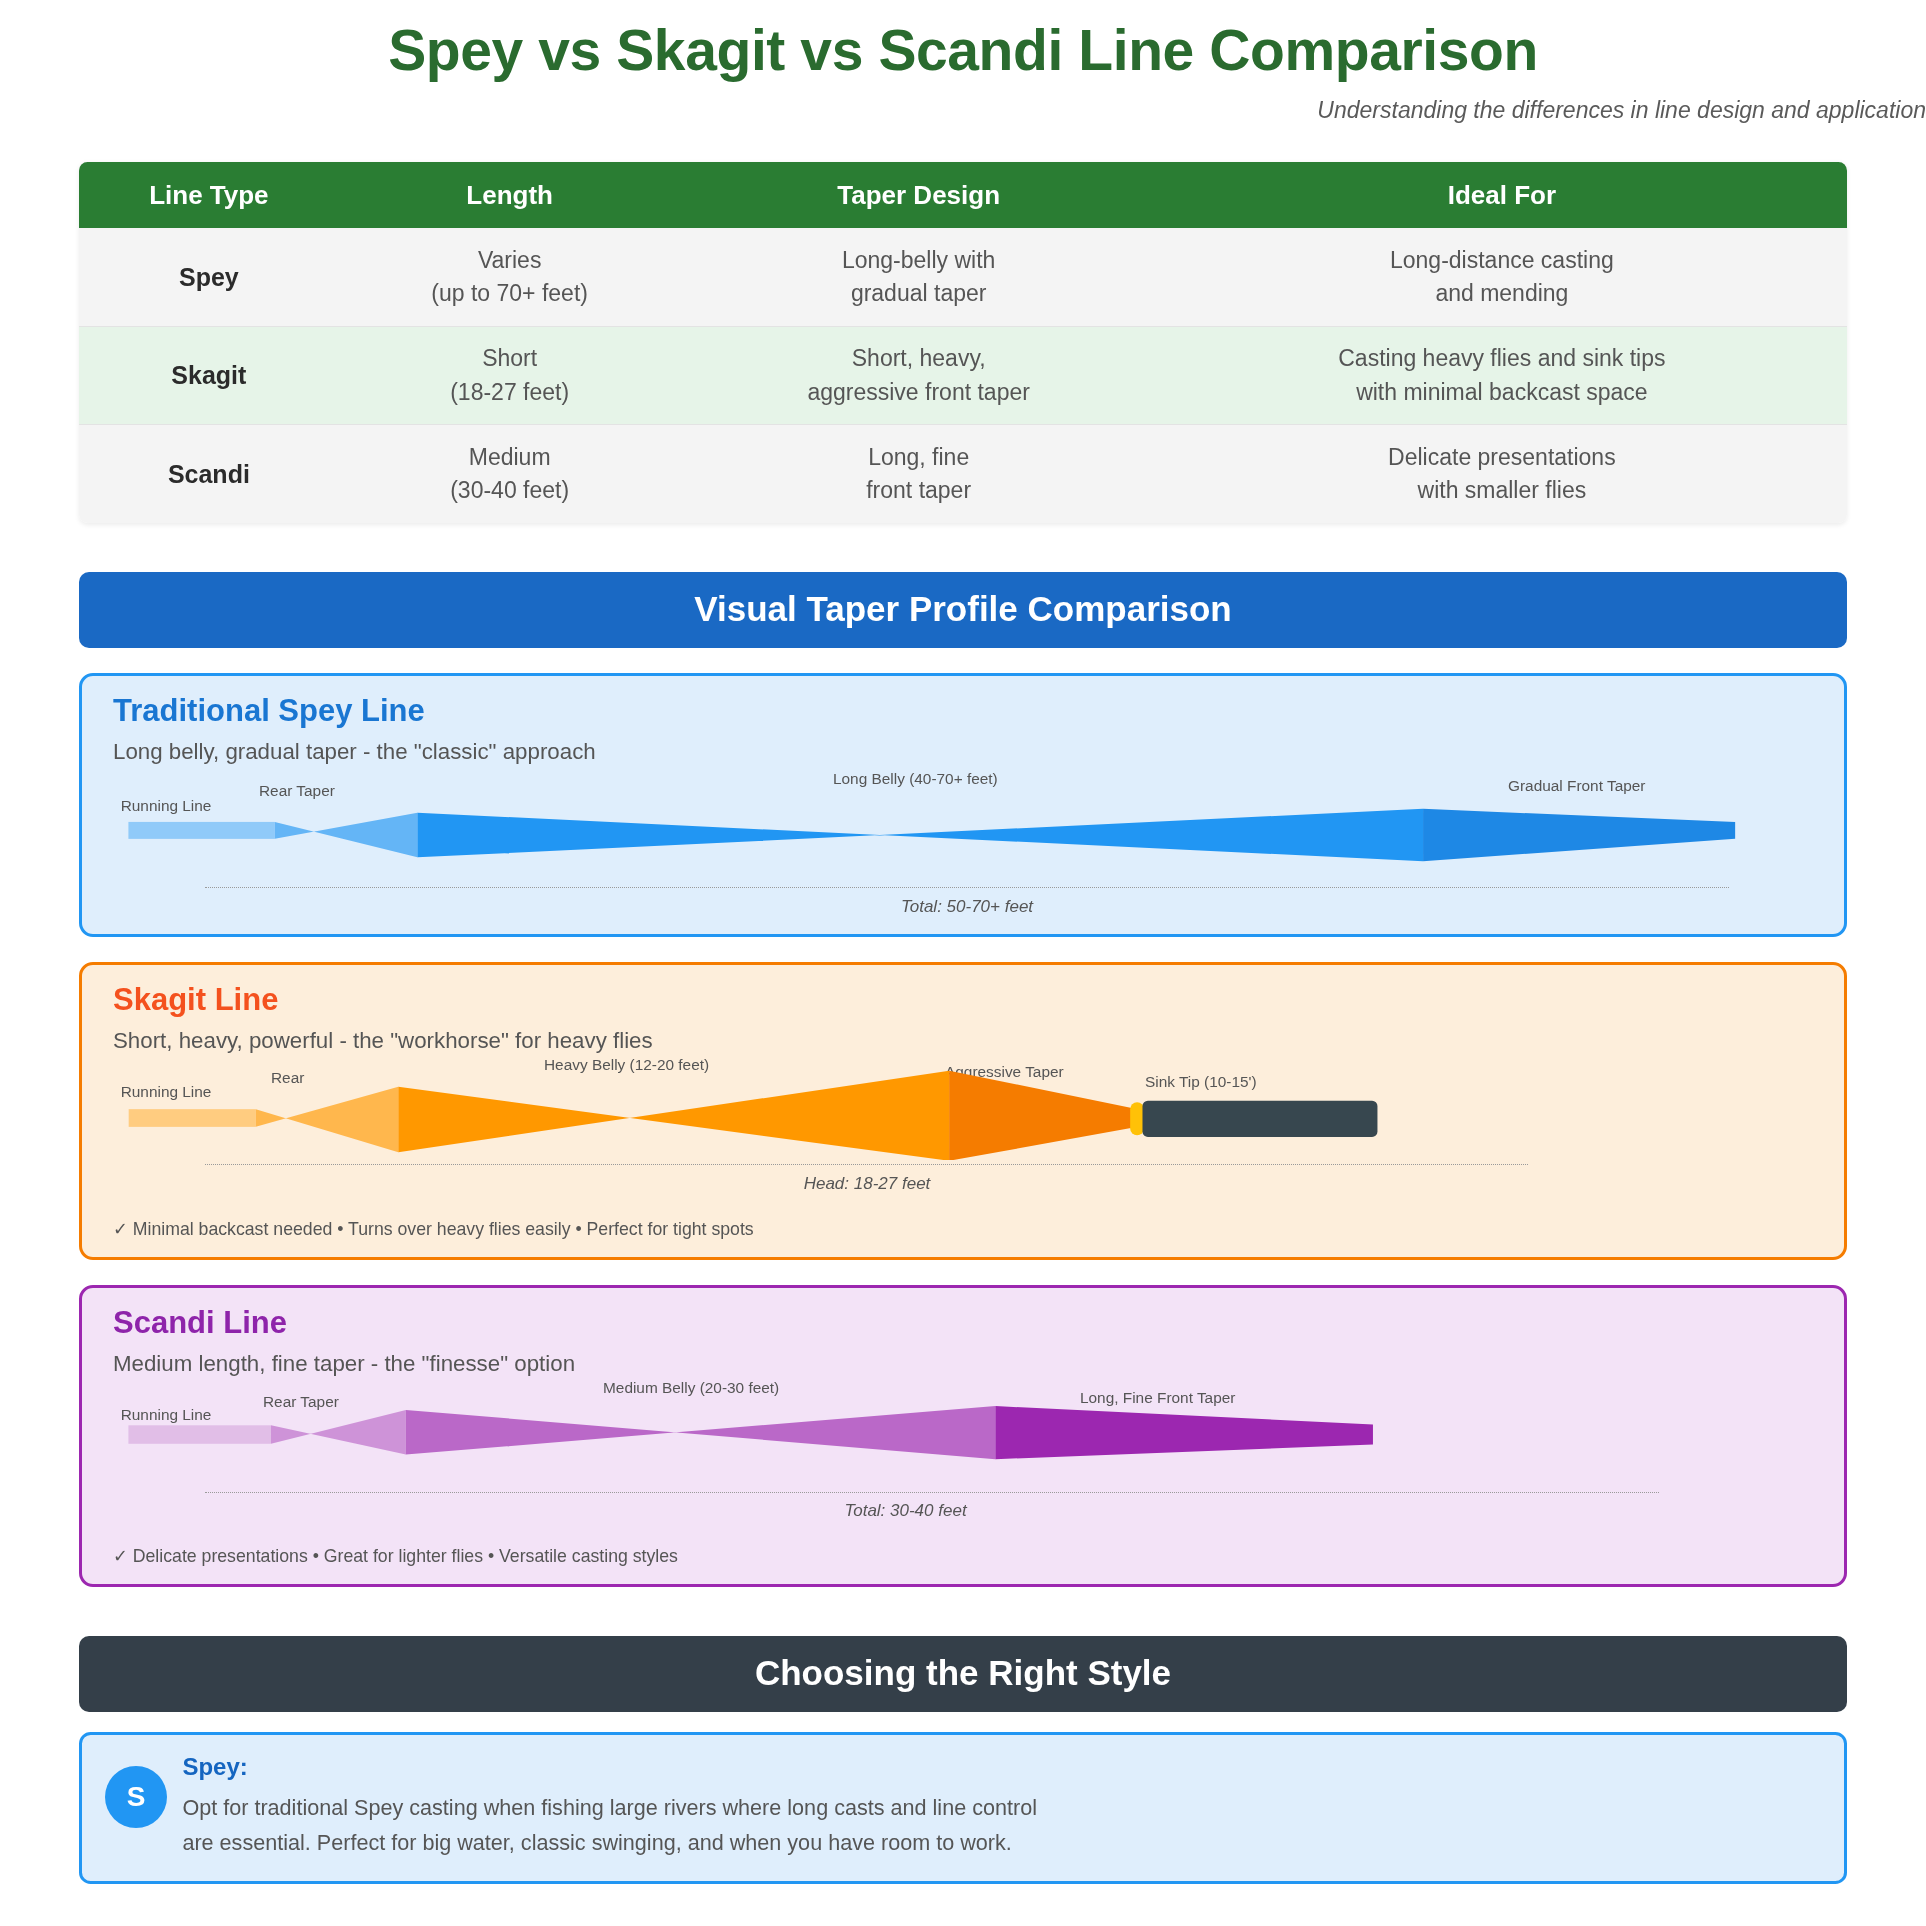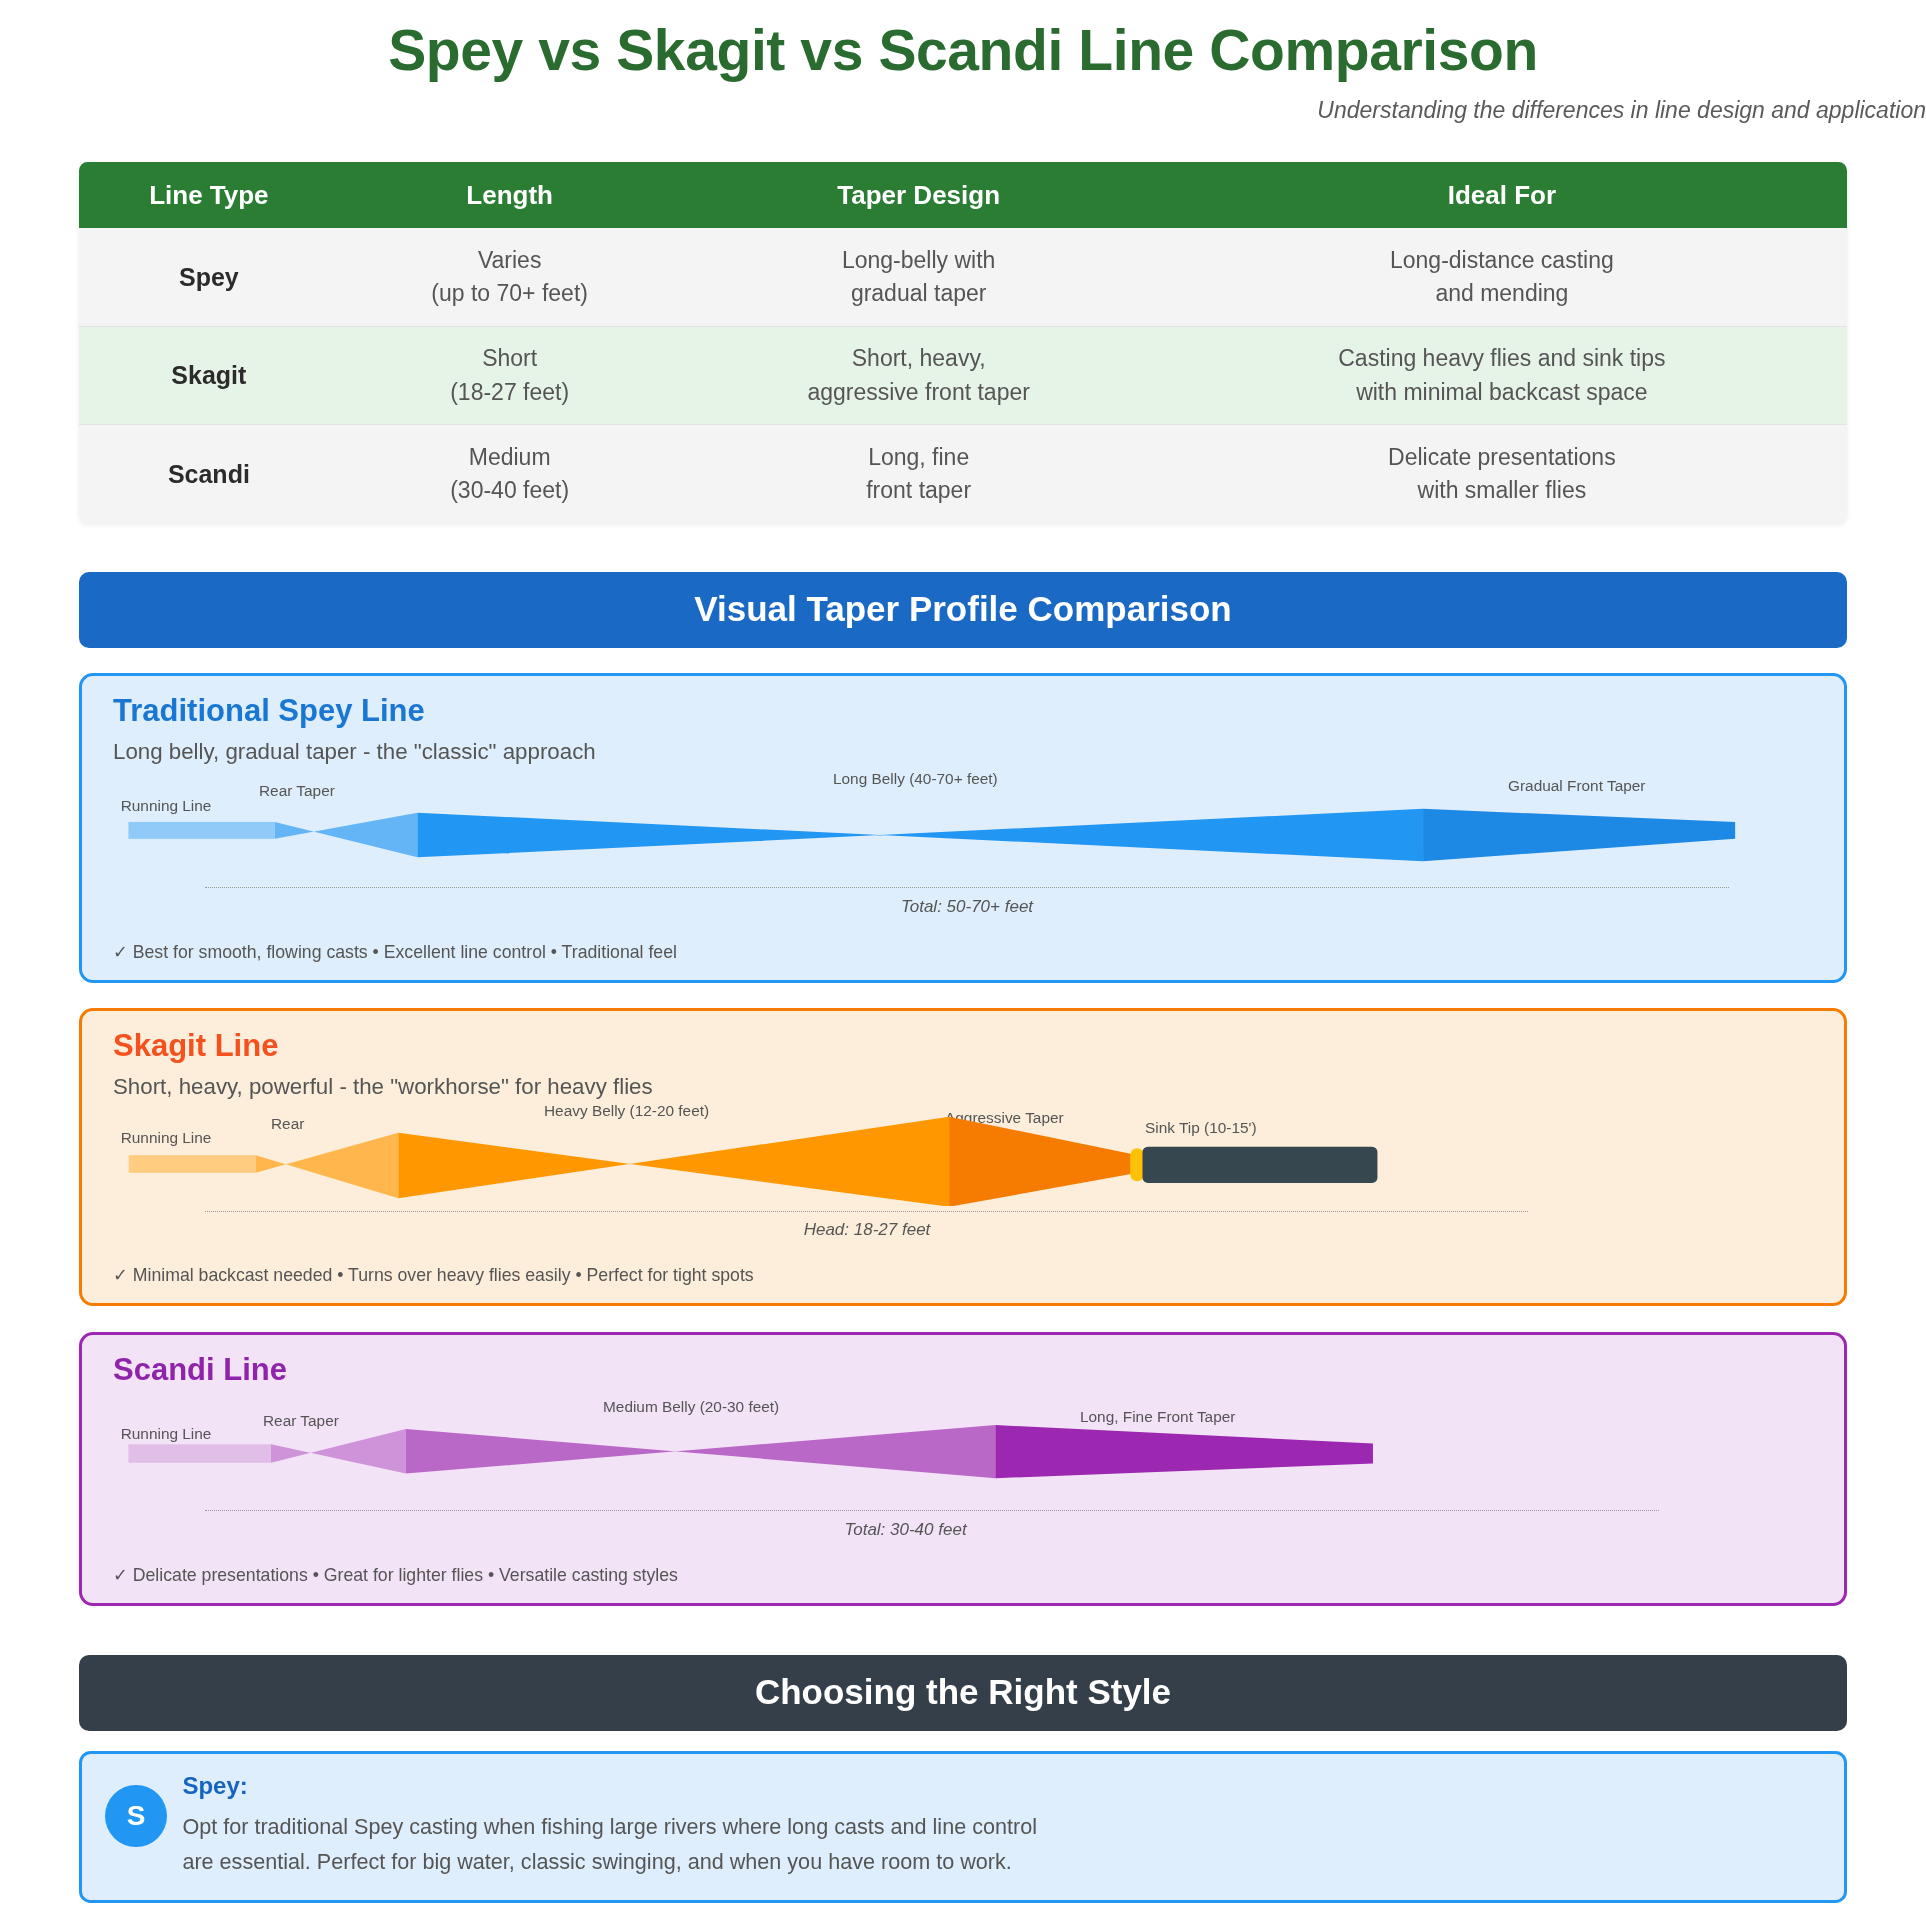--- a/index.html
+++ b/index.html
@@ -238,21 +238,20 @@
       <svg width="1757" height="116" viewBox="0 0 4560 300" style="position:absolute;left:0;top:0;">
         <rect x="40" y="142" width="380" height="44" fill="#90caf9"></rect>
         <polygon points="420,142 420,186 790,118 790,234" fill="#64b5f6"></polygon>
         <polygon points="790,118 790,234 3400,108 3400,244" fill="#2196f3"></polygon>
         <polygon points="3400,108 3400,244 4210,186 4210,142" fill="#1e88e5"></polygon>
       </svg>
     </div>
 
     <div class="tc-rule"></div>
     <div class="tc-total">Total: 50-70+ feet</div>
-    <div class="tc-bullets">✓ Best for smooth, flowing casts • Excellent line control • Traditional feel</div>
   </div>
 
   <div class="taper-card skagit">
     <div class="tc-title">Skagit Line</div>
     <div class="tc-desc">Short, heavy, powerful - the "workhorse" for heavy flies</div>
 
     <div class="taper-stage" style="height:104px;">
       <span class="tlab" style="left:7.7px;  top:27px;">Running Line</span>
       <span class="tlab" style="left:158px; top:13px;">Rear</span>
       <span class="tlab" style="left:431px;top:0px;">Heavy Belly (12-20 feet)</span>
@@ -269,20 +268,21 @@
       </svg>
     </div>
 
     <div class="tc-rule" style="margin:4.6px 293px 0 92px;"></div>
     <div class="tc-total" style="margin-left:-200px;">Head: 18-27 feet</div>
     <div class="tc-bullets">✓ Minimal backcast needed • Turns over heavy flies easily • Perfect for tight spots</div>
   </div>
 
   <div class="taper-card scandi">
     <div class="tc-title">Scandi Line</div>
+    <div class="tc-desc">Medium length, fine taper - the "finesse" option</div>
 
     <div class="taper-stage" style="height:108px;">
       <span class="tlab" style="left:7.7px;  top:27px;">Running Line</span>
       <span class="tlab" style="left:150px; top:14px;">Rear Taper</span>
       <span class="tlab" style="left:490px;top:0px;">Medium Belly (20-30 feet)</span>
       <span class="tlab" style="left:967px;top:10px;">Long, Fine Front Taper</span>
 
       <svg width="1757" height="108" viewBox="0 0 4560 280" style="position:absolute;left:0;top:0;">
         <rect x="40" y="120" width="370" height="48" fill="#e1bee7"></rect>
         <polygon points="410,120 410,168 760,80 760,196" fill="#ce93d8"></polygon>

